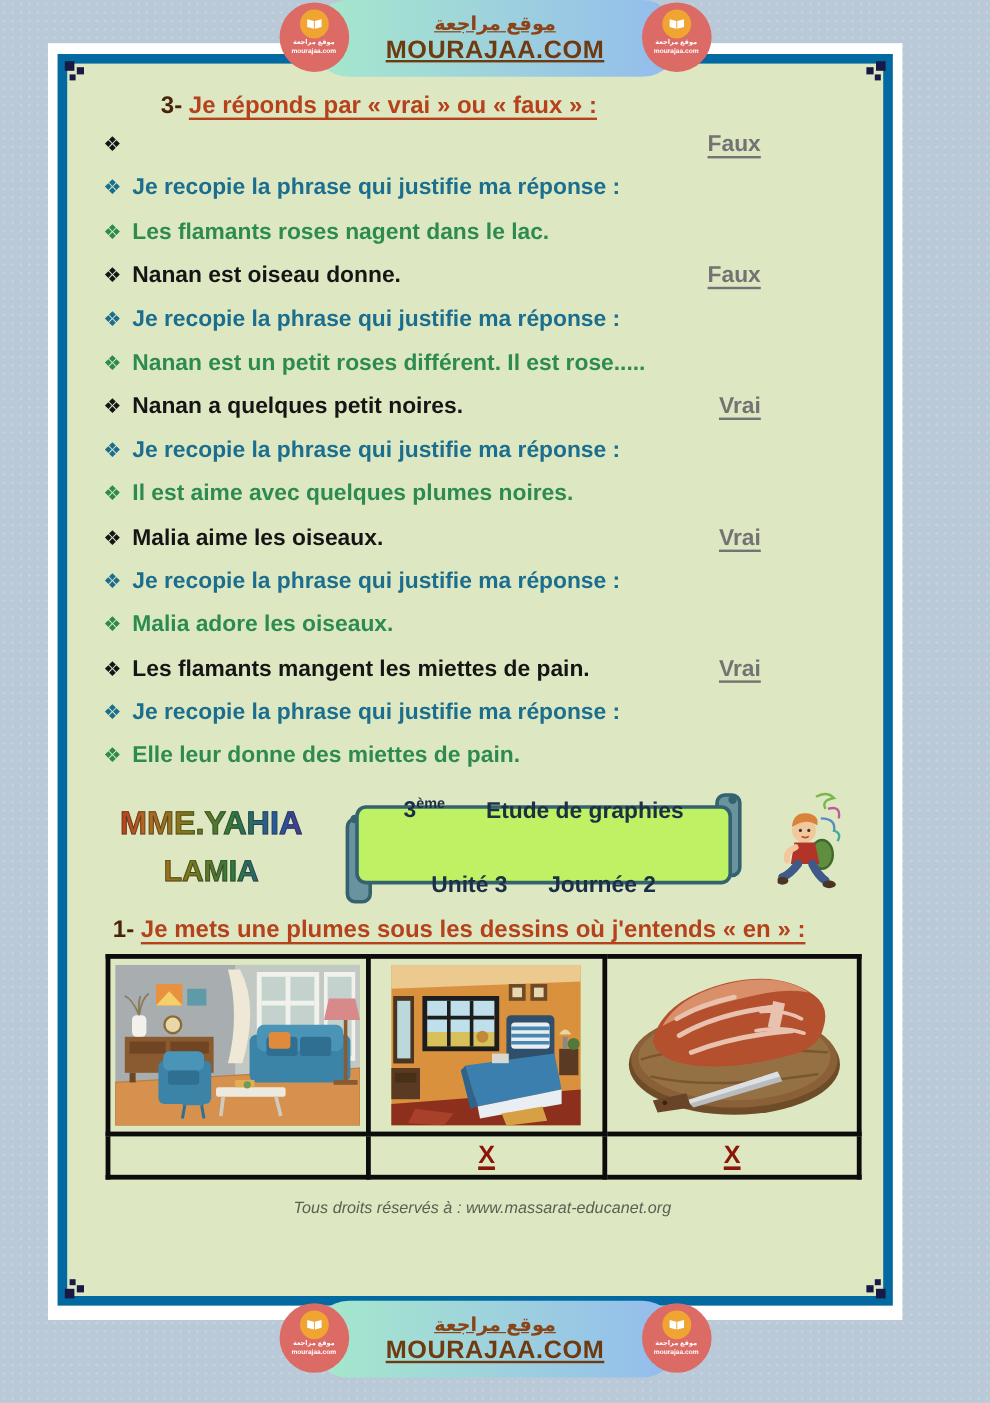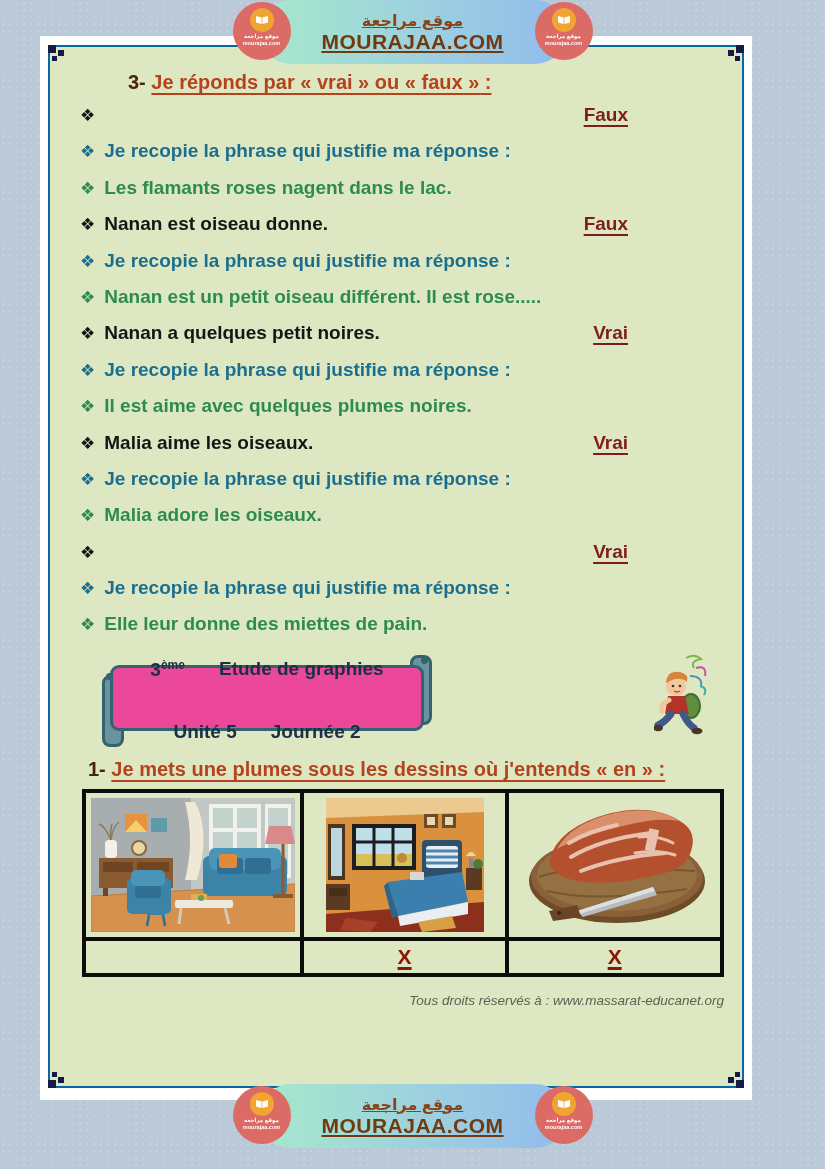--- a/index.html
+++ b/index.html
@@ -5,21 +5,21 @@
   html,body{margin:0;padding:0;}
   body{
     width:825px;height:1169px;position:relative;overflow:hidden;
     font-family:"Liberation Sans","DejaVu Sans",sans-serif;
     background-color:#b9c9d7;
     background-image:radial-gradient(#c8d5e1 1px,transparent 1px);
     background-size:7px 7px;
   }
   
   .paper{position:absolute;left:40px;top:36px;width:712px;height:1064px;background:#ffffff;}
-  .frame{position:absolute;left:8px;top:9px;right:8px;bottom:12px;border:2px solid #0369a1;background:#dde8c2;}
+  .frame{position:absolute;left:8px;top:9px;right:8px;bottom:12px;border:8px solid #0369a1;background:#dde8c2;}
   .corner{position:absolute;width:8px;height:8px;background:#191948;z-index:3;}
   .corner::after{content:"";position:absolute;width:6px;height:6px;background:#191948;left:10px;top:5px;}
   .corner::before{content:"";position:absolute;width:5px;height:5px;background:#191948;left:4px;top:11px;}
   .corner.tl{left:-2px;top:-2px;}
   .corner.tr{right:-2px;top:-2px;transform:scaleX(-1);}
   .corner.bl{left:-2px;bottom:-2px;transform:scaleY(-1);}
   .corner.br{right:-2px;bottom:-2px;transform:scale(-1,-1);}
   .content{position:absolute;inset:0;padding:24px 18px 0 30px;}
 
   
@@ -27,50 +27,50 @@
   .sec-title .t-underlined{color:#b5421c;text-decoration:underline;text-decoration-thickness:2px;text-underline-offset:4px;}
   .sec1-title{margin:10px 0 8px 8px;}
 
   
   .rows{width:640px;}
   .row{display:flex;align-items:baseline;height:36.4px;font-size:19px;font-weight:bold;}
   .row .bullet{margin-right:9px;font-size:17px;}
   .row.statement{color:#151515;}
   .row.prompt{color:#1c6e8e;}
   .row.justification{color:#2e8b50;}
-  .row .answer{margin-left:auto;margin-right:92px;color:#7f1d1d;text-decoration:underline;text-decoration-thickness:2px;text-underline-offset:4px;}
+  .row .answer{margin-left:auto;margin-right:92px;color:#737373;text-decoration:underline;text-decoration-thickness:2px;text-underline-offset:4px;}
 
   
   .banner-row{display:flex;align-items:center;height:96px;margin-top:2px;}
   .teacher{width:180px;text-align:center;font-weight:bold;line-height:40px;
     background:linear-gradient(90deg,#c0261c,#b06a20,#7a7a18,#2f7a3c,#2458a0,#5a2a8a);
     -webkit-background-clip:text;background-clip:text;color:transparent;
     -webkit-text-stroke:0.8px rgba(45,35,35,.55);}
   .teacher .l1{font-size:27px;}
   .teacher .l2{font-size:25px;}
   .scroll{position:relative;width:330px;height:82px;margin-left:22px;}
   .scroll-roll-r{position:absolute;right:0;top:-4px;width:16px;height:64px;background:#6a93a0;border:3px solid #35626f;border-radius:8px;}
   .scroll-roll-l{position:absolute;left:0;top:16px;width:16px;height:66px;background:#6a93a0;border:3px solid #35626f;border-radius:8px;}
-  .scroll-body{position:absolute;left:8px;right:8px;top:6px;bottom:10px;background:#ec4899;border:3px solid #35626f;border-radius:9px;
+  .scroll-body{position:absolute;left:8px;right:8px;top:6px;bottom:10px;background:#bef264;border:3px solid #35626f;border-radius:9px;
     display:flex;flex-direction:column;justify-content:center;align-items:center;
     color:#1c2f45;font-weight:bold;font-size:19px;line-height:26px;gap:36px;}
   .scroll-knob{position:absolute;width:7px;height:7px;border-radius:50%;background:#35626f;}
   .scroll-line .gap{display:inline-block;width:34px;}
   .scroll-line sup{font-size:12px;}
   .boy{margin-left:auto;margin-right:14px;}
 
   
   table.ex{border-collapse:collapse;margin:4px 0 0 2px;}
   table.ex td{border:4px solid #0c0c0c;background:#dde8c2;text-align:center;vertical-align:middle;padding:2px;}
   td.img-cell{width:212px;height:140px;}
   td.ans-cell{height:28px;font-size:21px;font-weight:bold;color:#8a1608;text-decoration:underline;text-decoration-thickness:3px;text-underline-offset:3px;}
   td.img-cell svg{display:block;margin:0 auto;}
 
   
-  .copyright{margin-top:16px;text-align:right;font-style:italic;font-size:13.5px;color:#5c6052;}
+  .copyright{margin-top:16px;text-align:center;font-style:italic;font-size:13.5px;color:#5c6052;}
 
   
   .site-banner{position:absolute;left:50%;transform:translateX(-50%);width:360px;height:66px;z-index:10;}
   .site-banner.top{top:0;}
   .site-banner.bottom{top:1084px;}
   .pill{position:absolute;left:26px;right:26px;top:0;height:64px;border-radius:32px;
     background:linear-gradient(90deg,#a6e9cb,#9ed2dd,#92bbee);
     display:flex;flex-direction:column;justify-content:center;align-items:center;}
   .pill .ar{font-size:16px;font-weight:bold;color:#8a4418;text-decoration:underline;direction:rtl;}
   .pill .en{font-size:21px;font-weight:bold;color:#6f3a10;text-decoration:underline;letter-spacing:.5px;}
@@ -114,21 +114,21 @@
             <span class="bullet">❖</span>
             <span class="txt">Nanan est oiseau donne.</span>
             <span class="answer">Faux</span>
           </div>
           <div class="row prompt">
             <span class="bullet">❖</span>
             <span class="txt">Je recopie la phrase qui justifie ma réponse :</span>
           </div>
           <div class="row justification">
             <span class="bullet">❖</span>
-            <span class="txt">Nanan est un petit oiseau différent. Il est rose.....</span>
+            <span class="txt">Nanan est un petit roses différent. Il est rose.....</span>
           </div>
           <div class="row statement">
             <span class="bullet">❖</span>
             <span class="txt">Nanan a quelques petit noires.</span>
             <span class="answer">Vrai</span>
           </div>
           <div class="row prompt">
             <span class="bullet">❖</span>
             <span class="txt">Je recopie la phrase qui justifie ma réponse :</span>
           </div>
@@ -144,45 +144,50 @@
           <div class="row prompt">
             <span class="bullet">❖</span>
             <span class="txt">Je recopie la phrase qui justifie ma réponse :</span>
           </div>
           <div class="row justification">
             <span class="bullet">❖</span>
             <span class="txt">Malia adore les oiseaux.</span>
           </div>
           <div class="row statement">
             <span class="bullet">❖</span>
+            <span class="txt">Les flamants mangent les miettes de pain.</span>
             <span class="answer">Vrai</span>
           </div>
           <div class="row prompt">
             <span class="bullet">❖</span>
             <span class="txt">Je recopie la phrase qui justifie ma réponse :</span>
           </div>
           <div class="row justification">
             <span class="bullet">❖</span>
             <span class="txt">Elle leur donne des miettes de pain.</span>
           </div>
         </div>
 
       <div class="banner-row">
+        <div class="teacher">
+          <div class="l1">MME.YAHIA</div>
+          <div class="l2">LAMIA</div>
+        </div>
 
         <div class="scroll">
           <div class="scroll-roll-r"></div>
           <div class="scroll-roll-l"></div>
           <div class="scroll-knob" style="left:4px;top:14px;"></div>
           <div class="scroll-knob" style="right:4px;top:-2px;"></div>
           <div class="scroll-body">
             <div class="scroll-line">
               <span><span>3</span><sup>ème</sup></span><span class="gap"></span><span>Etude de graphies</span>
             </div>
             <div class="scroll-line">
-              <span>Unité 5</span><span class="gap"></span><span>Journée 2</span>
+              <span>Unité 3</span><span class="gap"></span><span>Journée 2</span>
             </div>
           </div>
         </div>
 
         <svg class="boy" width="56" height="96" viewBox="0 0 56 96">
           <path d="M32 6 q9 -5 15 1 q-11 2 -7 9" stroke="#7ab648" stroke-width="2" fill="none"></path>
           <path d="M42 16 q11 -3 9 8" stroke="#c05a9a" stroke-width="2" fill="none"></path>
           <path d="M36 24 q13 0 11 11" stroke="#5a8ac0" stroke-width="2" fill="none"></path>
           <path d="M46 34 q8 2 4 9" stroke="#3fae9a" stroke-width="2" fill="none"></path>
           <circle cx="22" cy="34" r="10" fill="#f2c79c"></circle>

